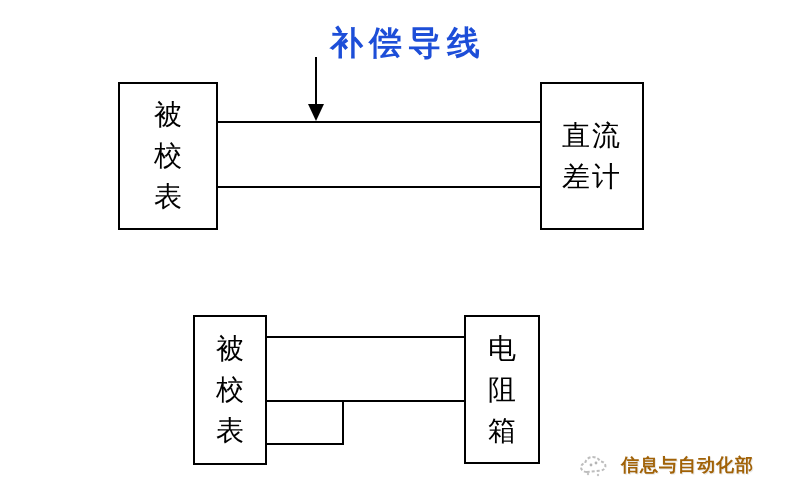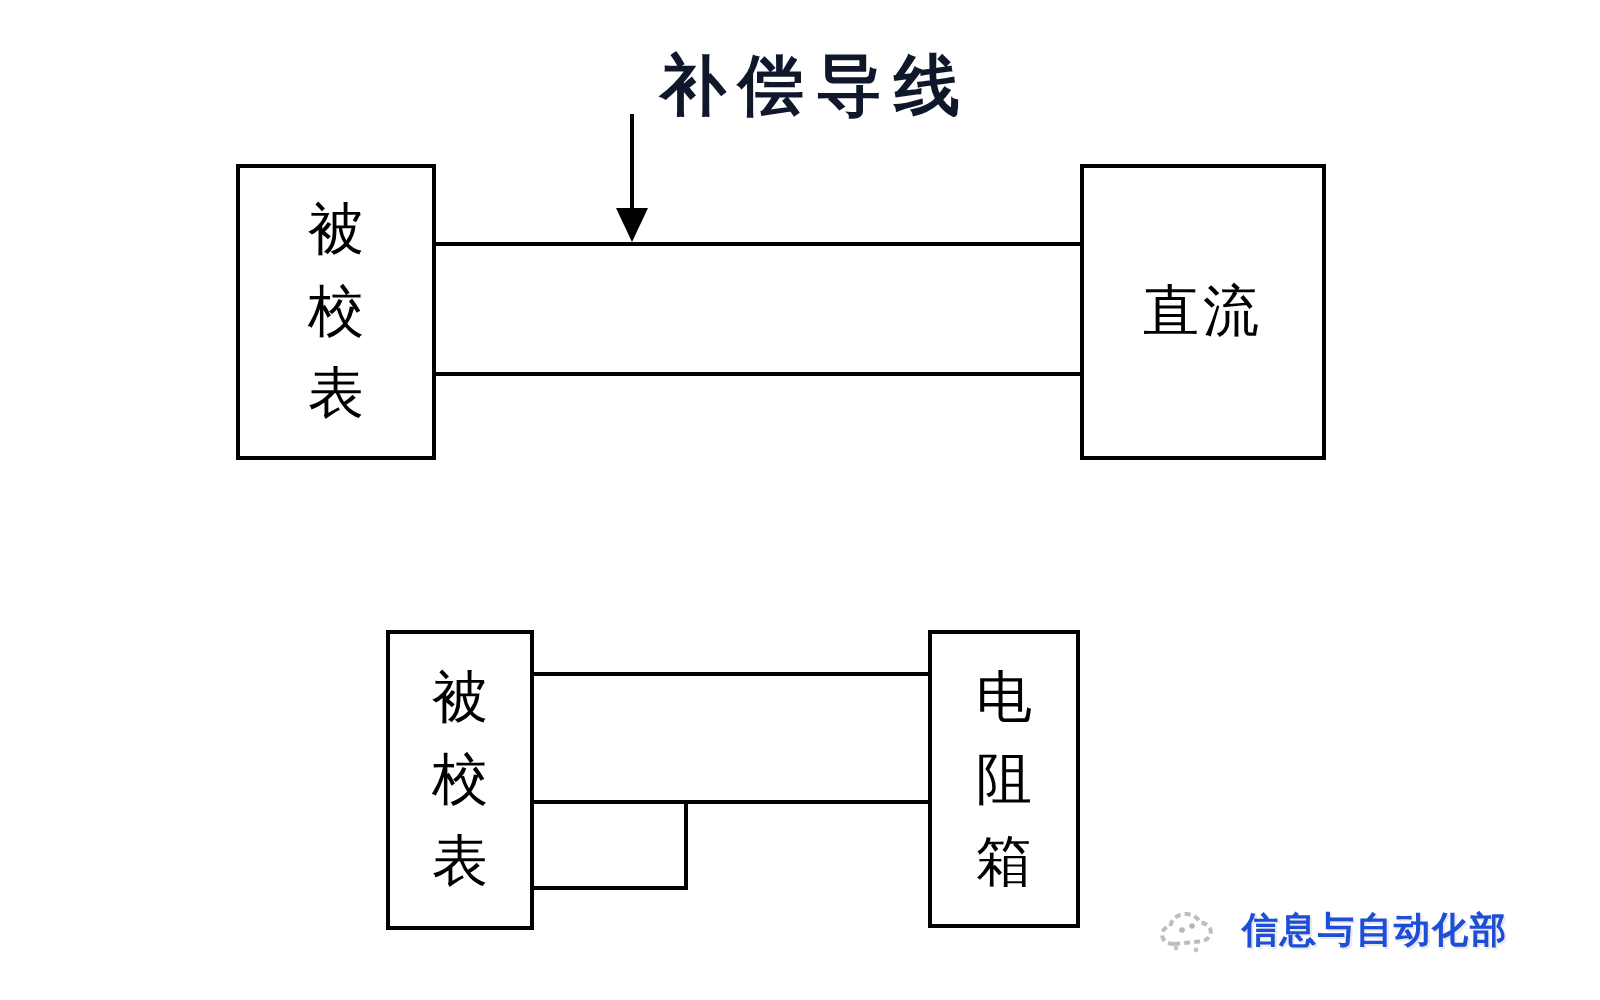--- a/index.html
+++ b/index.html
@@ -12,39 +12,39 @@
     font-family: "DejaVu Sans", "Liberation Sans", sans-serif;
     overflow: hidden;
   }
   .title {
     position: absolute;
     left: 330px;
     top: 21px;
     font-size: 33px;
     font-weight: bold;
     letter-spacing: 6px;
-    color: #0f172a;
+    color: #1d4ed8;
     white-space: nowrap;
   }
   .box {
     position: absolute;
     border: 2px solid #000000;
     background: #ffffff;
     display: flex;
     flex-direction: column;
     align-items: center;
     justify-content: center;
     color: #000000;
     font-size: 28px;
     line-height: 1.0;
     z-index: 2;
   }
   .box span { display: block; text-align: center; }
   .box-top-left    { left: 118px; top: 82px;  width: 100px; height: 148px; gap: 13px; }
-  .box-top-right   { left: 540px; top: 82px;  width: 123px; height: 148px; gap: 13px; letter-spacing: 2px; }
+  .box-top-right   { left: 540px; top: 82px;  width: 104px; height: 148px; gap: 13px; letter-spacing: 2px; }
   .box-bot-left    { left: 193px; top: 315px; width: 74px;  height: 150px; gap: 13px; }
   .box-bot-right   { left: 464px; top: 315px; width: 76px;  height: 149px; gap: 13px; }
   .wire {
     position: absolute;
     background: #000000;
     z-index: 1;
   }
   .wire.h { height: 2px; }
   .wire.v { width: 2px; }
   .wire-top-1 { left: 218px; top: 121px; width: 322px; }
@@ -71,21 +71,21 @@
     position: absolute;
     left: 578px; top: 452px;
     display: flex;
     align-items: center;
     gap: 9px;
   }
   .watermark-text {
     font-size: 18px;
     font-weight: bold;
     letter-spacing: 1px;
-    color: #1d4ed8;
+    color: #a16207;
     text-shadow: 1px 1px 0 #e8e8e8;
     white-space: nowrap;
   }
   .watermark-icon { display: block; }
 </style>
 </head>
 <body>
 
 <div class="stage">
 
@@ -95,20 +95,21 @@
   <div class="arrow-head"></div>
 
   <div class="box box-top-left">
     <span>被</span>
     <span>校</span>
     <span>表</span>
   </div>
 
   <div class="box box-top-right">
     <span>直流</span>
+    <span>差计</span>
   </div>
 
   <div class="wire h wire-top-1"></div>
   <div class="wire h wire-top-2"></div>
 
   <div class="box box-bot-left">
     <span>被</span>
     <span>校</span>
     <span>表</span>
   </div>

